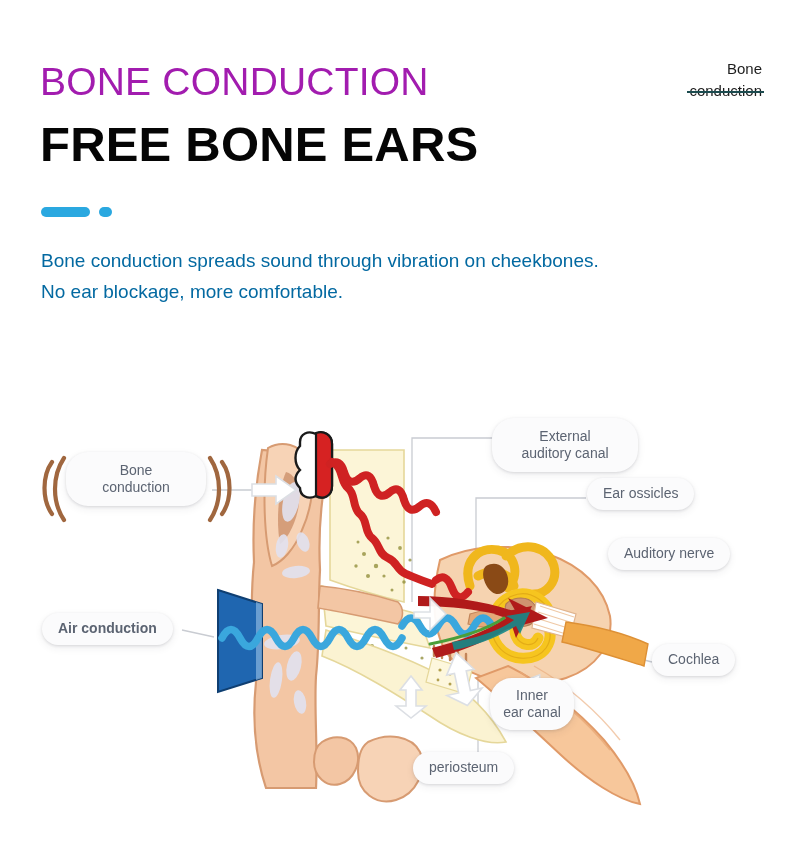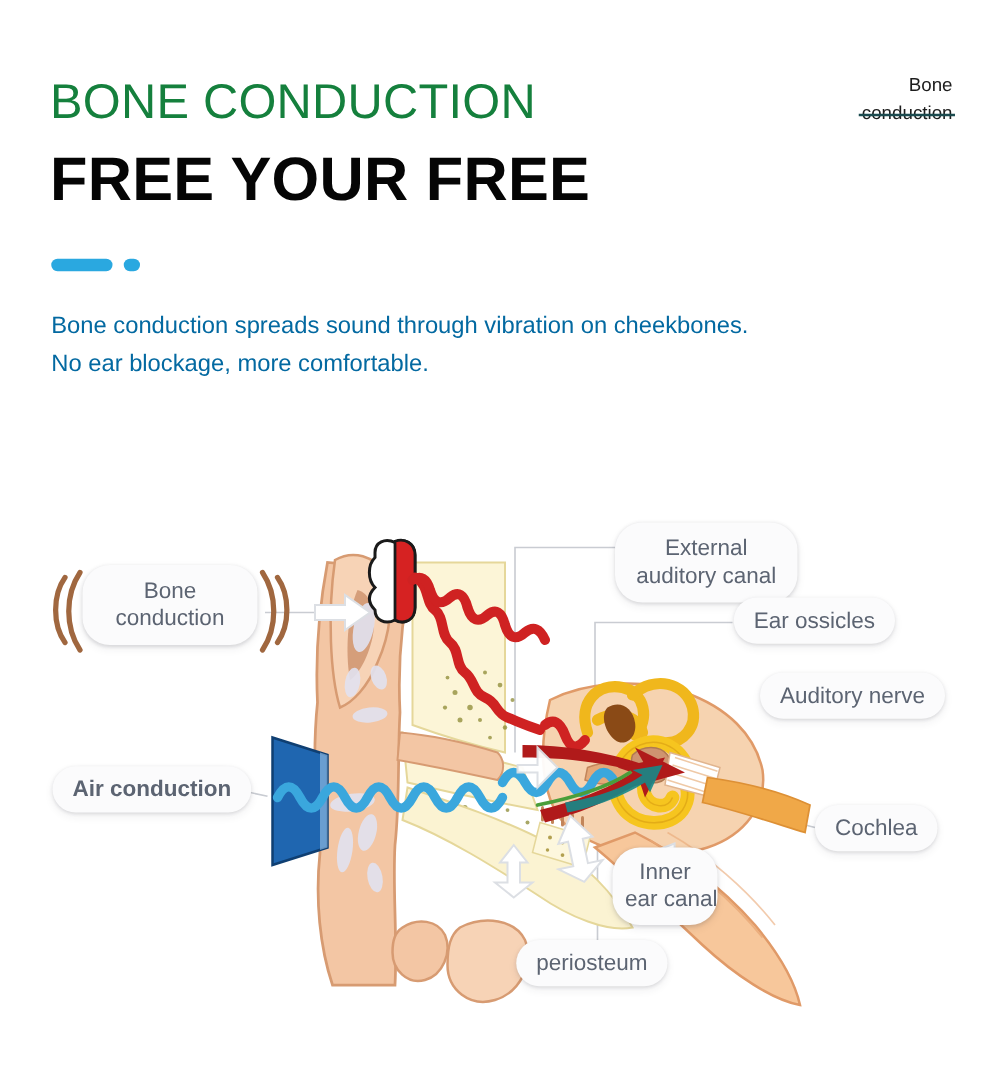--- a/index.html
+++ b/index.html
@@ -29,21 +29,21 @@
     display:inline-block; position: relative;
   }
   .corner-note .l2::after{
     content:""; position:absolute; left:-2px; right:-2px; top:52%;
     height:1.6px; background:#1b4b4f;
   }
 
   .title-1 {
     position: absolute; left: 40px; top: 62px;
     font-size: 39px; font-weight: 400; letter-spacing: .2px;
-    line-height: 1; color: #15803d;
+    line-height: 1; color: #a21caf;
     white-space: nowrap;
   }
   .title-2 {
     position: absolute; left: 40px; top: 120px;
     font-size: 49px; font-weight: 700; letter-spacing: .2px;
     line-height: 1; color: #050505;
     white-space: nowrap;
   }
 
   .accent { position: absolute; left: 41px; top: 207px; display: flex; align-items: center; gap: 9px; }
@@ -60,21 +60,21 @@
   .diagram { position: absolute; left: 0; top: 390px; width: 790px; height: 430px; }
   .diagram svg { display:block; }
 
   
   .pill {
     position: absolute;
     background: #fbfbfc;
     border-radius: 22px;
     box-shadow: 0 1px 3px rgba(40,45,60,.14), 0 3px 8px rgba(40,45,60,.07);
     color: #5c6472;
-    font-size: 18px;
+    font-size: 14px;
     line-height: 1.25;
     text-align: center;
     padding: 7px 16px;
     white-space: nowrap;
     font-family: "Liberation Sans", sans-serif;
   }
   .pill.two { line-height: 1.22; }
 
   .p-bone       { left: 66px;  top: 62px;  width: 140px; padding: 10px 14px; }
   .p-air        { left: 42px;  top: 223px; font-weight: bold; }
@@ -89,21 +89,21 @@
 <body>
 
 <div class="page">
 
   <div class="corner-note">
     <span class="l1">Bone</span>
     <span class="l2">conduction</span>
   </div>
 
   <div class="title-1">BONE CONDUCTION</div>
-  <div class="title-2">FREE YOUR FREE</div>
+  <div class="title-2">FREE BONE EARS</div>
 
   <div class="accent">
     <div class="bar"></div>
     <div class="dot"></div>
   </div>
 
   <div class="subtitle">
     <span>Bone conduction spreads sound through vibration on cheekbones.</span>
     <span>No ear blockage, more comfortable.</span>
   </div>

